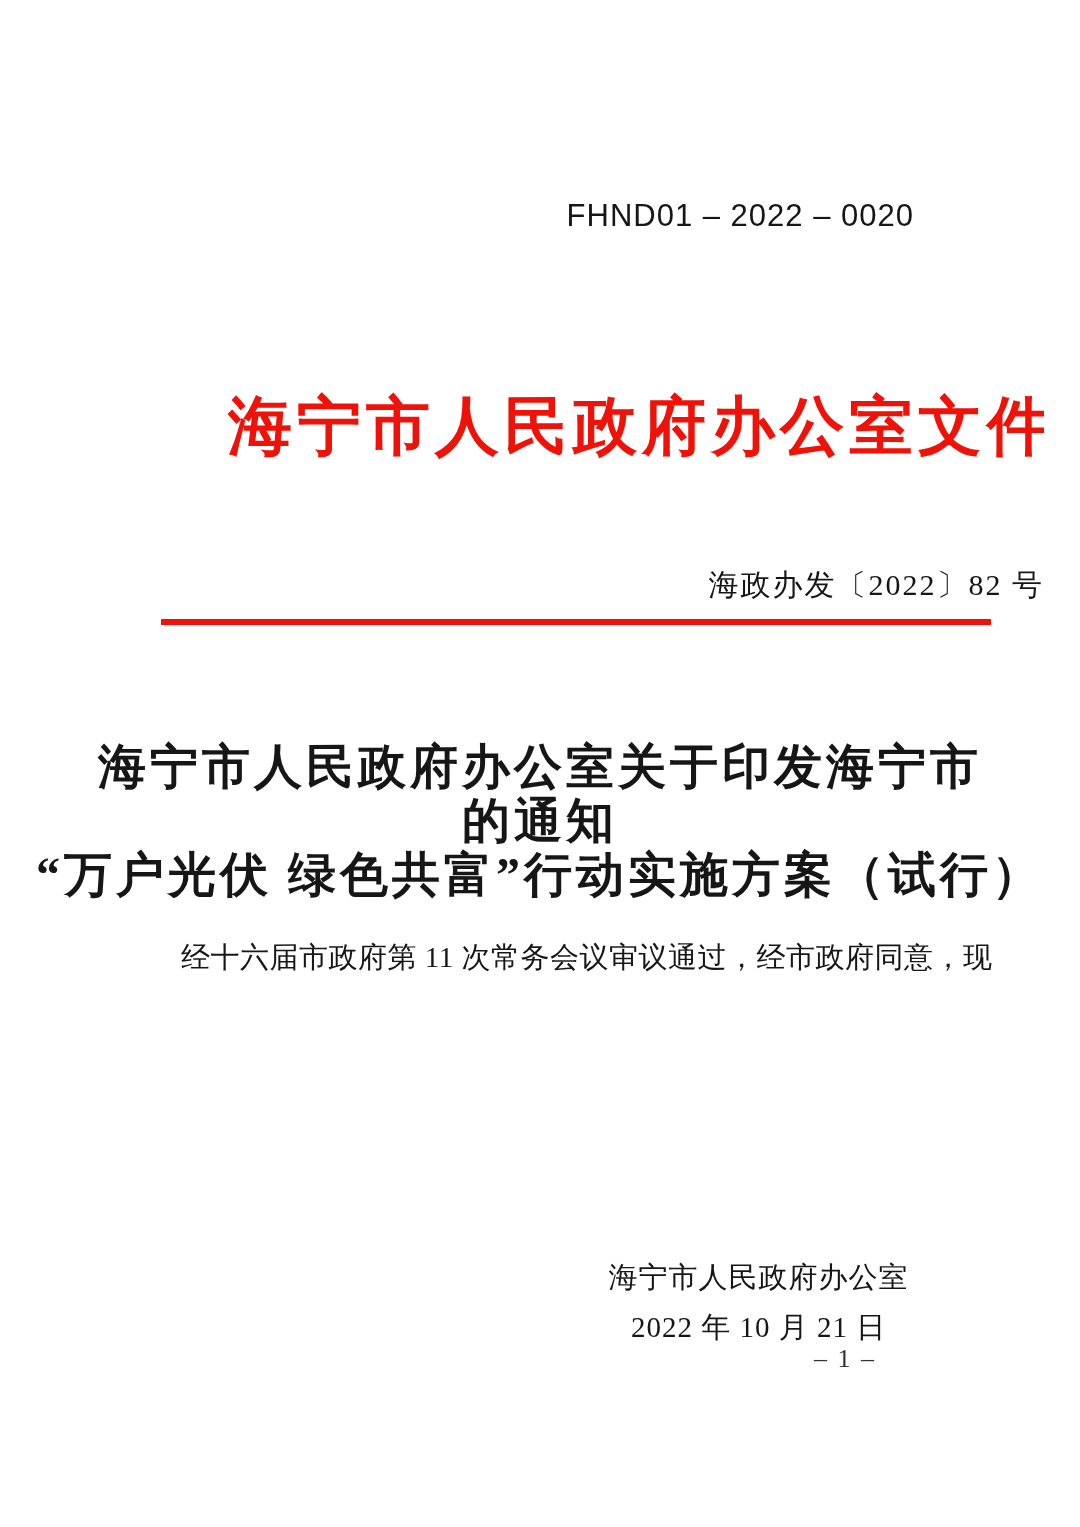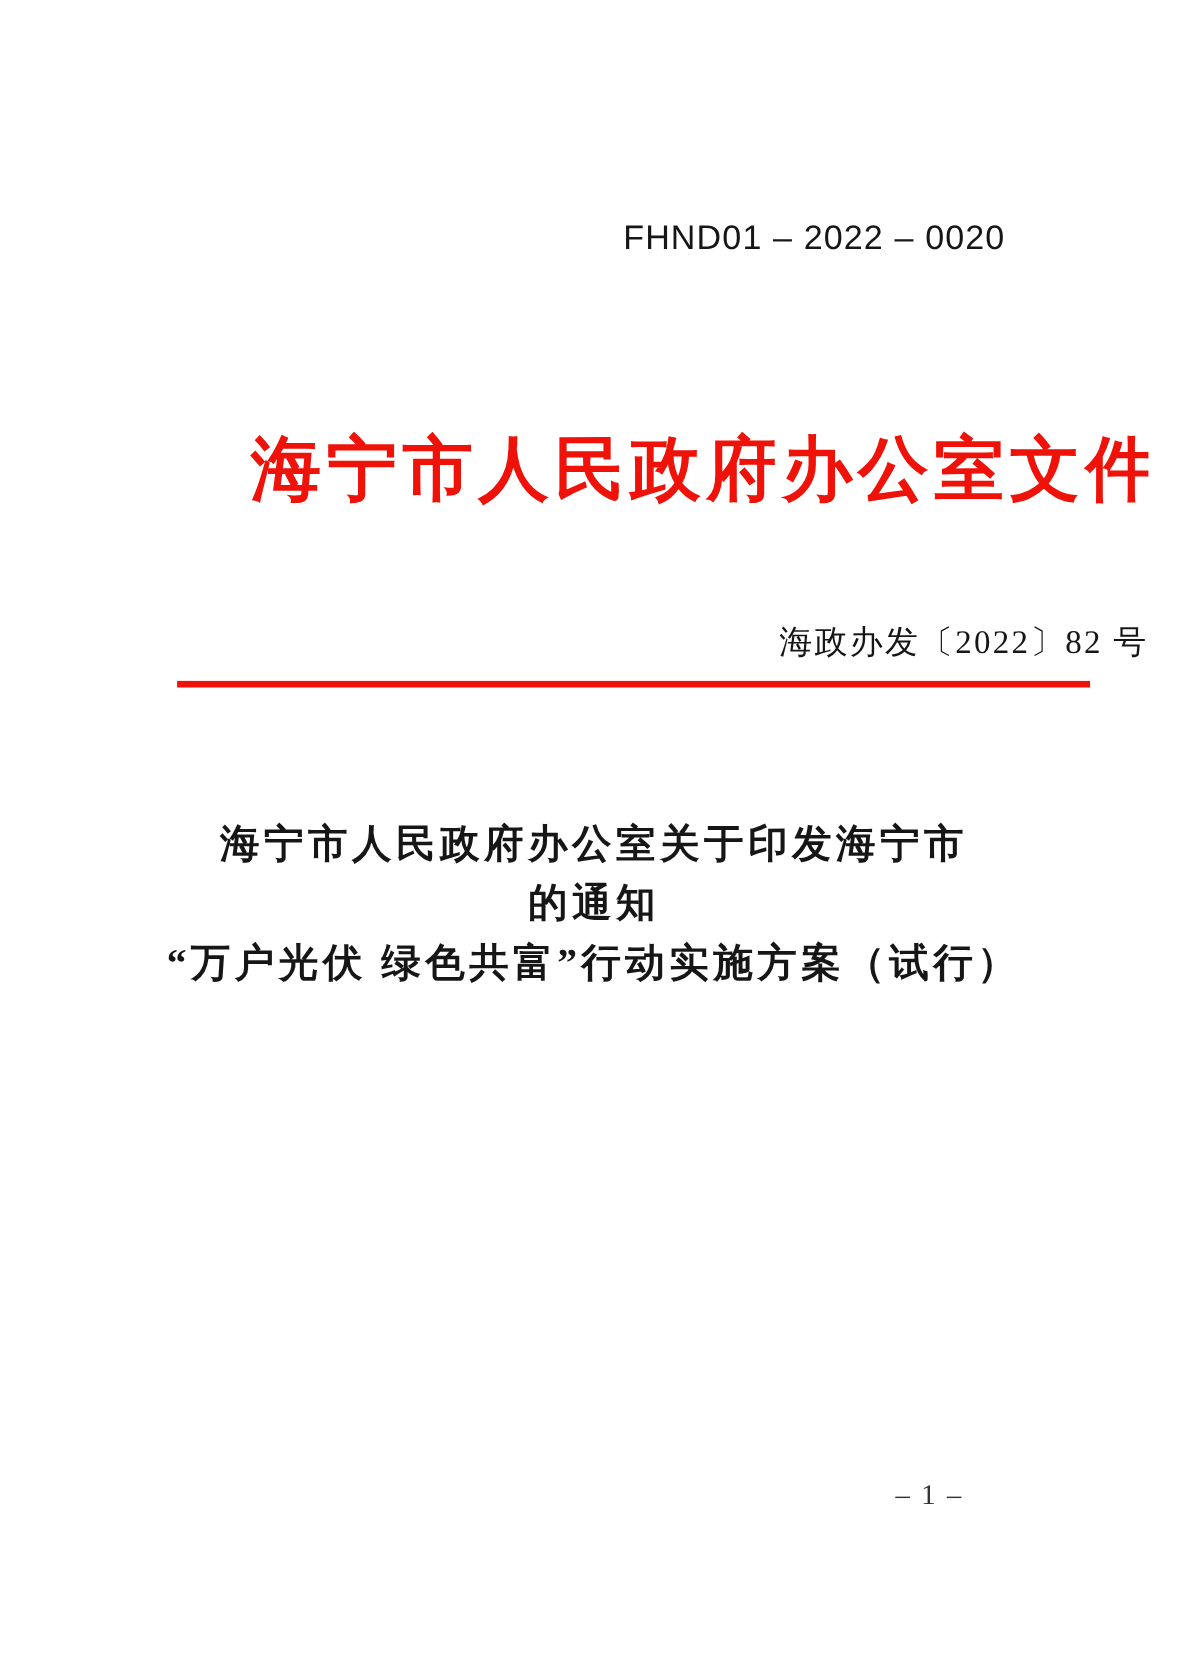--- a/index.html
+++ b/index.html
@@ -61,21 +61,21 @@
     width: 830px;
     height: 6px;
     background: var(--accent-red);
   }
   .notice-title {
     position: absolute;
     top: 740px;
     left: 0;
     width: 100%;
     text-align: center;
-    font-size: 36px;
+    font-size: 48px;
     font-weight: 600;
     letter-spacing: 4px;
     line-height: 54px;
     color: var(--text);
   }
   .body-text {
     position: absolute;
     top: 932px;
     left: 145px;
     width: 810px;
@@ -119,18 +119,23 @@
 
   <div class="red-rule"></div>
 
   <div class="notice-title">
     <div class="title-line">海宁市人民政府办公室关于印发海宁市</div>
     <div class="title-line">的通知</div>
     <div class="title-line">“万户光伏 绿色共富”行动实施方案（试行）</div>
   </div>
 
   <div class="body-text">
+    <div class="line">经十六届市政府第 11 次常务会议审议通过，经市政府同意，现</div>
   </div>
 
+  <div class="signature-block">
+    <div>海宁市人民政府办公室</div>
+    <div>2022 年 10 月 21 日</div>
+  </div>
 
   <div class="page-number">– 1 –</div>
 
 </div>
 
 </body></html>

